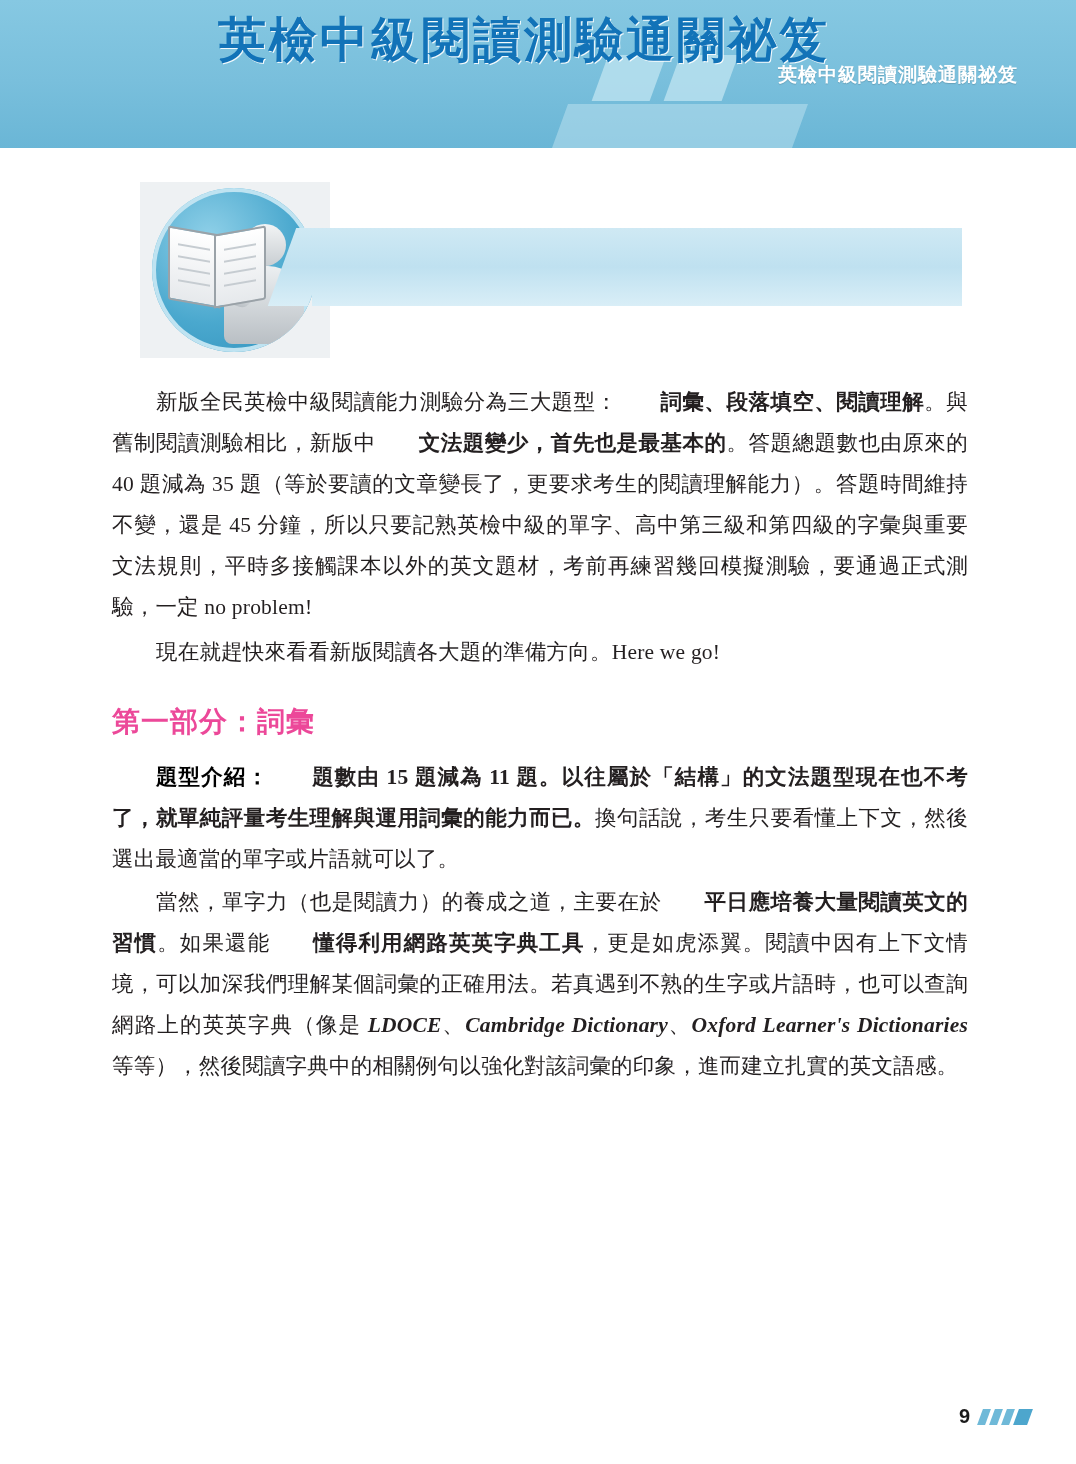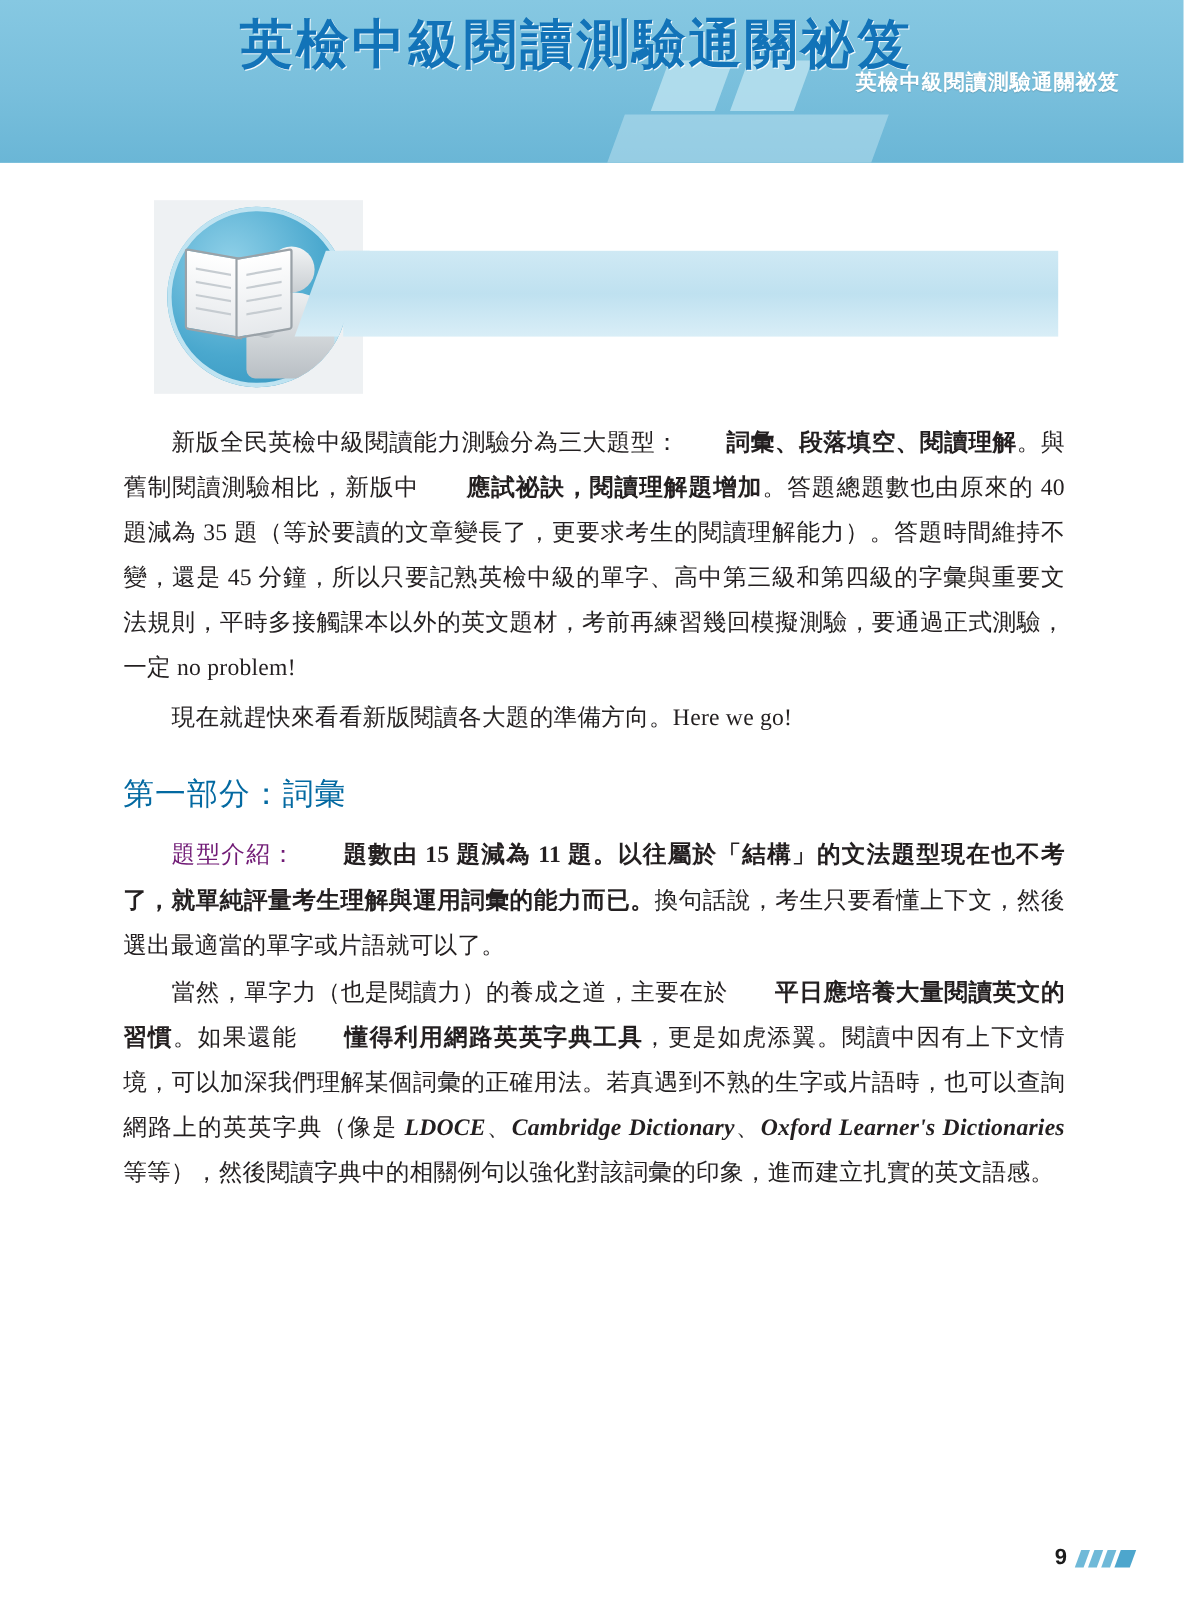--- a/index.html
+++ b/index.html
@@ -159,29 +159,29 @@
     text-align: justify;
     text-justify: inter-ideograph;
     letter-spacing: .2px;
   }
   p.indent { text-indent: 44px; }
   .b { font-weight: bold; padding-left: 43px; }
   .it { font-style: italic; font-weight: bold; }
 
   h2.section-heading {
     font-size: 28px;
-    color: #0369a1;
-    font-weight: normal;
+    color: #ec4899;
+    font-weight: bold;
     margin: 30px 0 16px 0;
     letter-spacing: 1px;
     font-family: "Liberation Serif", "DejaVu Serif", serif;
   }
   .lead {
-    color: #701a75;
-    font-weight: normal;
+    color: #000000;
+    font-weight: bold;
   }
   p.sub {
     text-indent: 44px;
     margin-bottom: 2px;
   }
 
   
   .footer {
     position: absolute;
     right: 46px;
@@ -241,21 +241,21 @@
   </div>
 </div>
 
 <div class="title-block">
   <div class="title-bar"></div>
 </div>
 <div class="title-text">英檢中級閱讀測驗通關祕笈</div>
 
 <div class="content">
 
-  <p class="indent">新版全民英檢中級閱讀能力測驗分為三大題型：<span class="b">詞彙、段落填空、閱讀理解</span>。與舊制閱讀測驗相比，新版中<span class="b">應試祕訣，閱讀理解題增加</span>。答題總題數也由原來的 40 題減為 35 題（等於要讀的文章變長了，更要求考生的閱讀理解能力）。答題時間維持不變，還是 45 分鐘，所以只要記熟英檢中級的單字、高中第三級和第四級的字彙與重要文法規則，平時多接觸課本以外的英文題材，考前再練習幾回模擬測驗，要通過正式測驗，一定 no problem!</p>
+  <p class="indent">新版全民英檢中級閱讀能力測驗分為三大題型：<span class="b">詞彙、段落填空、閱讀理解</span>。與舊制閱讀測驗相比，新版中<span class="b">文法題變少，首先也是最基本的</span>。答題總題數也由原來的 40 題減為 35 題（等於要讀的文章變長了，更要求考生的閱讀理解能力）。答題時間維持不變，還是 45 分鐘，所以只要記熟英檢中級的單字、高中第三級和第四級的字彙與重要文法規則，平時多接觸課本以外的英文題材，考前再練習幾回模擬測驗，要通過正式測驗，一定 no problem!</p>
 
   <p class="indent">現在就趕快來看看新版閱讀各大題的準備方向。Here we go!</p>
 
   <h2 class="section-heading">第一部分：詞彙</h2>
 
   <p class="sub"><span class="lead">題型介紹：</span><span class="b">題數由 15 題減為 11 題。以往屬於「結構」的文法題型現在也不考了，就單純評量考生理解與運用詞彙的能力而已。</span><span>換句話說，考生只要看懂上下文，然後選出最適當的單字或片語就可以了。</span></p>
 
 
   <p class="indent"><span>當然，單字力（也是閱讀力）的養成之道，主要在於</span><span class="b">平日應培養大量閱讀英文的習慣</span><span>。如果還能</span><span class="b">懂得利用網路英英字典工具</span><span>，更是如虎添翼。閱讀中因有上下文情境，可以加深我們理解某個詞彙的正確用法。若真遇到不熟的生字或片語時，也可以查詢網路上的英英字典（像是 </span><span class="it">LDOCE</span><span>、</span><span class="it">Cambridge Dictionary</span><span>、</span><span class="it">Oxford Learner's Dictionaries</span><span> 等等），然後閱讀字典中的相關例句以強化對該詞彙的印象，進而建立扎實的英文語感。</span></p>
 

